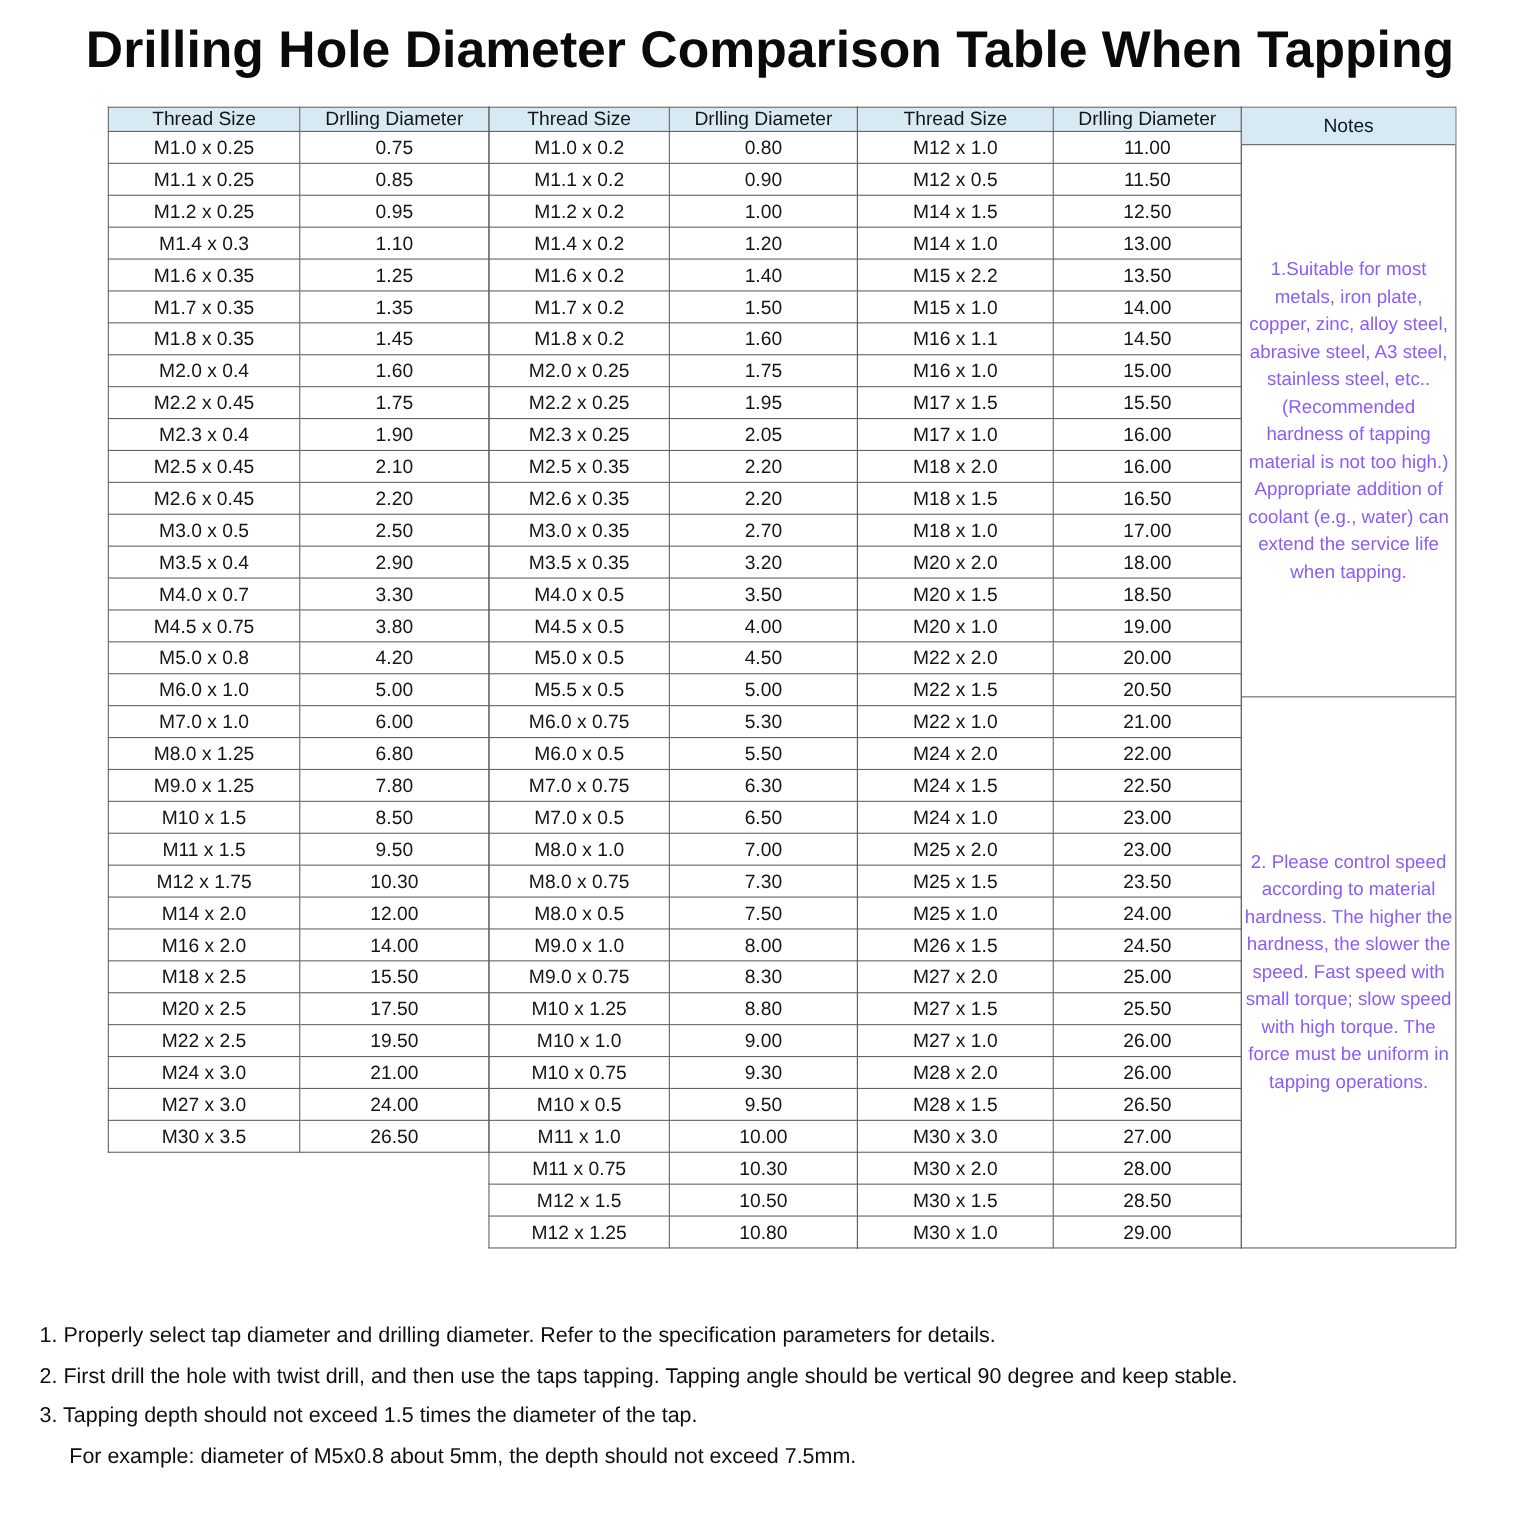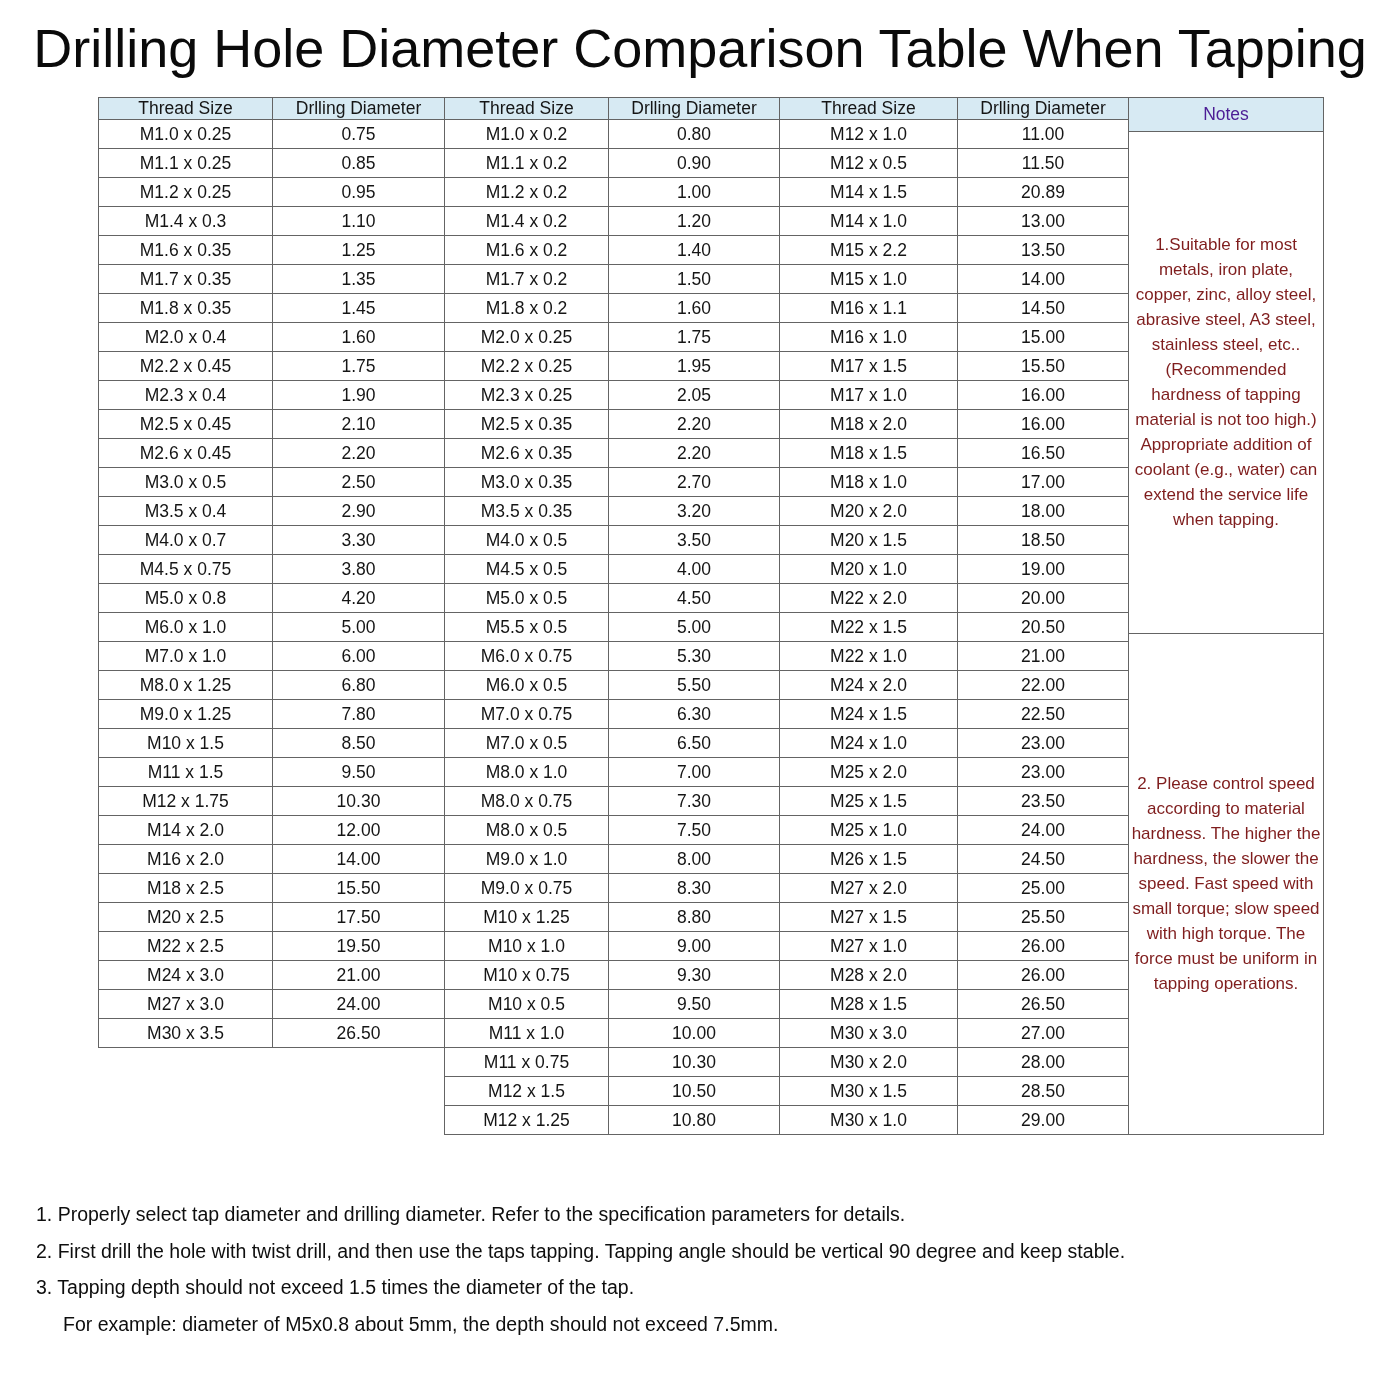--- a/index.html
+++ b/index.html
@@ -2,21 +2,21 @@
 <html style="--header-bg: #d7eaf3; --border: #646464;"><head>
 <meta charset="utf-8">
 <style>
   * { box-sizing: border-box; }
   body { margin: 0; background: #ffffff; font-family: "Liberation Sans", sans-serif; color: #111; }
   .canvas { position: relative; width: 1400px; height: 1400px; background: #fff; overflow: hidden; }
 
   .title {
     margin: 0; padding-top: 17px;
     text-align: center;
-    font-size: 54px; font-weight: 400; color: #0a0a0a;
+    font-size: 47px; font-weight: 700; color: #0a0a0a;
     letter-spacing: 0px;
   }
 
   .tables { position: absolute; left: 98px; top: 97px; display: flex; align-items: stretch; }
 
   table.pair { border-collapse: collapse; table-layout: fixed; align-self: flex-start; }
   table.pair + table.pair, .notes { margin-left: -1px; }
 
   th, td {
     border: 1px solid var(--border, #646464);
@@ -33,27 +33,27 @@
 
   .notes {
     width: 196px; display: flex; flex-direction: column;
     border: 1px solid var(--border, #646464);
   }
   .notes-header {
     height: 34px; flex: 0 0 34px;
     background: var(--header-bg, #d7eaf3);
     border-bottom: 1px solid var(--border, #646464);
     display: flex; align-items: center; justify-content: center;
-    font-size: 17.5px; color: #4c1d95;
+    font-size: 17.5px; color: #0f172a;
   }
   .note-cell {
     flex: 1 1 0;
     display: flex; align-items: center; justify-content: center;
     text-align: center;
-    font-size: 17px; line-height: 25px; color: #7f1d1d;
+    font-size: 17px; line-height: 25px; color: #8b5cf6;
     padding: 0 1px;
   }
   .note-cell + .note-cell { border-top: 1px solid var(--border, #646464); }
 
   .footer {
     position: absolute; left: 36px; top: 1196px;
     font-size: 19.5px; line-height: 36.5px; color: #0e0e0e;
     white-space: nowrap;
   }
   .footer .indent { padding-left: 27px; }
@@ -368,21 +368,21 @@
           <tr>
             <td>M12 x 1.0</td>
             <td>11.00</td>
           </tr>
           <tr>
             <td>M12 x 0.5</td>
             <td>11.50</td>
           </tr>
           <tr>
             <td>M14 x 1.5</td>
-            <td>20.89</td>
+            <td>12.50</td>
           </tr>
           <tr>
             <td>M14 x 1.0</td>
             <td>13.00</td>
           </tr>
           <tr>
             <td>M15 x 2.2</td>
             <td>13.50</td>
           </tr>
           <tr>

